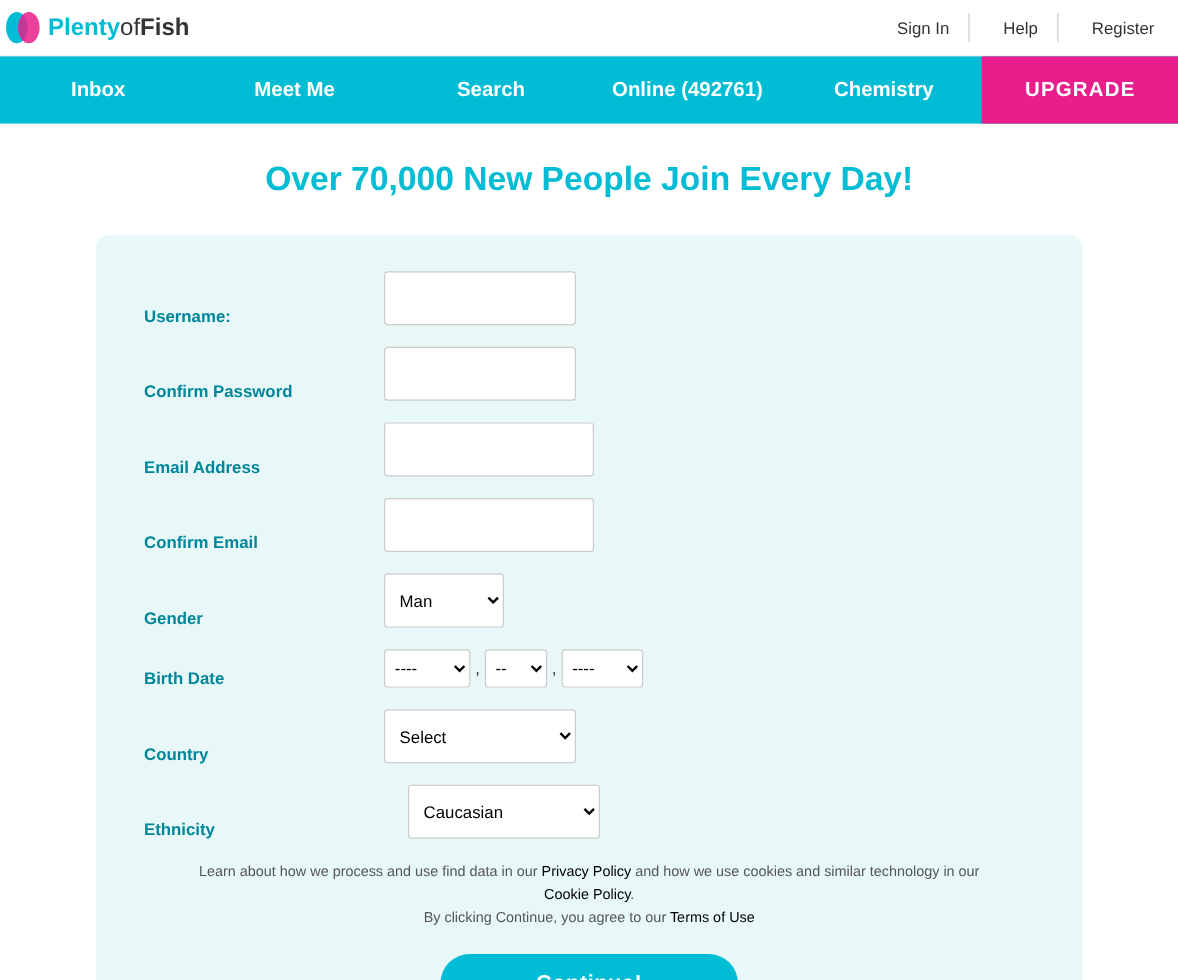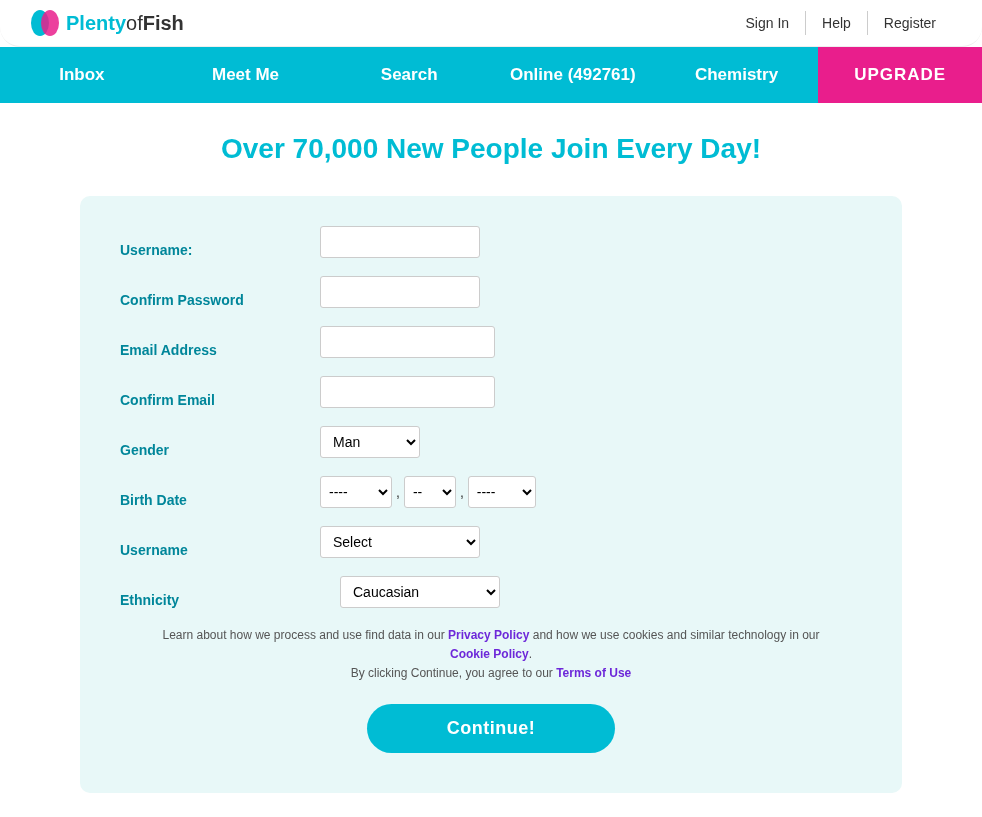--- a/index.html
+++ b/index.html
@@ -3,45 +3,44 @@
   <meta charset="utf-8">
   <style>
     * { box-sizing: border-box; margin: 0; padding: 0; }
     body { font-family: Arial, sans-serif; background: #fff; min-height: 817px; width: 982px; }
 
     
     .header {
       display: flex;
       align-items: center;
       justify-content: space-between;
-      padding: 8px 30px;
+      padding: 8px 4px;
       background: #fff;
       border-bottom: 1px solid #eee;
-      border-radius: 20px;
     }
     .logo {
       display: flex;
       align-items: center;
       gap: 6px;
     }
     .logo-icon {
       width: 30px;
       height: 30px;
     }
     .logo-text {
       font-size: 20px;
       font-weight: bold;
     }
     .logo-text .plenty { color: #00bcd4; }
     .logo-text .of { color: #333; font-weight: normal; }
     .logo-text .fish { color: #333; }
     .header-links {
       display: flex;
       align-items: center;
-      gap: 0;
+      gap: 12px;
     }
     .header-link {
       color: #333;
       text-decoration: none;
       font-size: 14px;
       padding: 4px 16px;
       border-right: 1px solid #ccc;
       cursor: pointer;
     }
     .header-link:last-child { border-right: none; }
@@ -103,41 +102,41 @@
       color: #00869a;
       font-weight: bold;
       flex-shrink: 0;
     }
     .form-control {
       border: 1px solid #ccc;
       border-radius: 3px;
       padding: 6px 8px;
       font-size: 14px;
       background: #fff;
-      height: 32px;
+      height: 45px;
     }
     input.form-control { width: 160px; }
     select.form-control { cursor: pointer; }
 
     .birth-date-group {
       display: flex;
       align-items: center;
       gap: 4px;
     }
     .birth-date-group select { height: 32px; font-size: 14px; background: #fff; border: 1px solid #ccc; border-radius: 3px; padding: 4px 4px; cursor: pointer; }
     .birth-date-group .sep { font-size: 14px; color: #333; }
 
     .privacy-text {
       text-align: center;
       font-size: 12px;
       color: #555;
       margin-top: 10px;
       line-height: 1.6;
     }
-    .privacy-text a { color: #6d28d9; text-decoration: none; font-weight: bold; }
+    .privacy-text a { color: #000000; text-decoration: none; }
 
     .continue-btn {
       display: block;
       margin: 20px auto 10px;
       background: #00bcd4;
       color: #fff;
       font-size: 18px;
       font-weight: bold;
       border: none;
       border-radius: 30px;
@@ -231,21 +230,21 @@
         <option>31</option>
       </select>
       <span class="sep">,</span>
       <select style="width:68px;">
         <option>----</option>
       </select>
     </div>
   </div>
 
   <div class="form-row">
-    <label class="form-label">Username</label>
+    <label class="form-label">Country</label>
     <select class="form-control" style="width:160px;">
       <option>Select</option>
       <option>United States</option>
       <option>Canada</option>
       <option>United Kingdom</option>
       <option>Australia</option>
     </select>
   </div>
 
   <div class="form-row">

